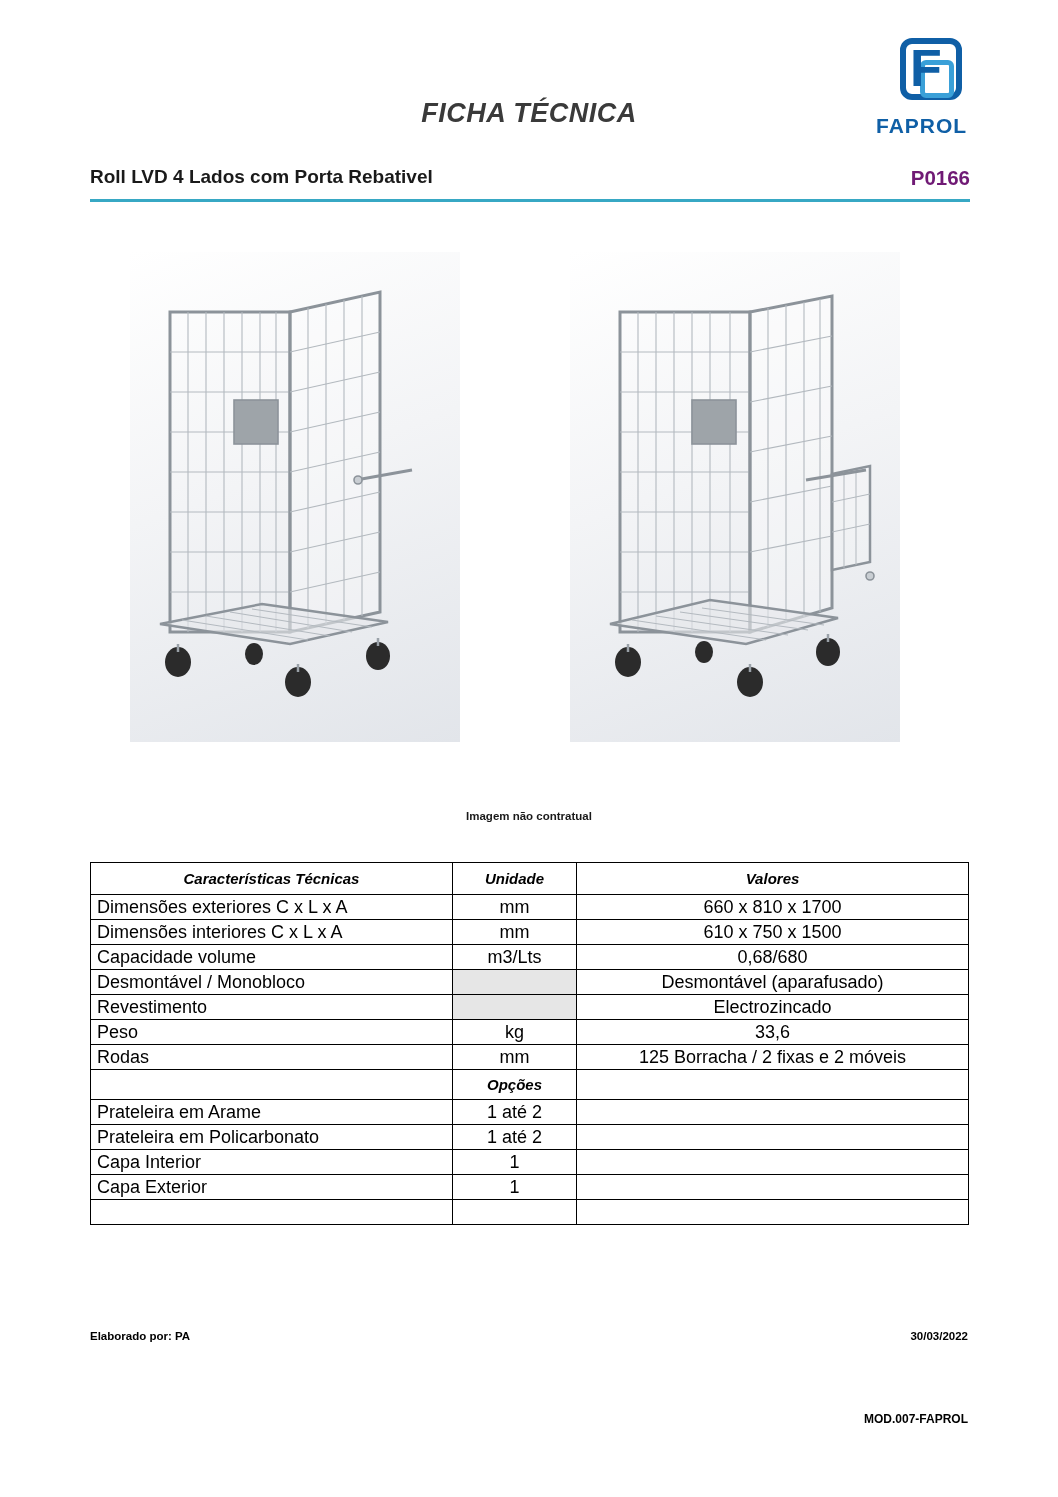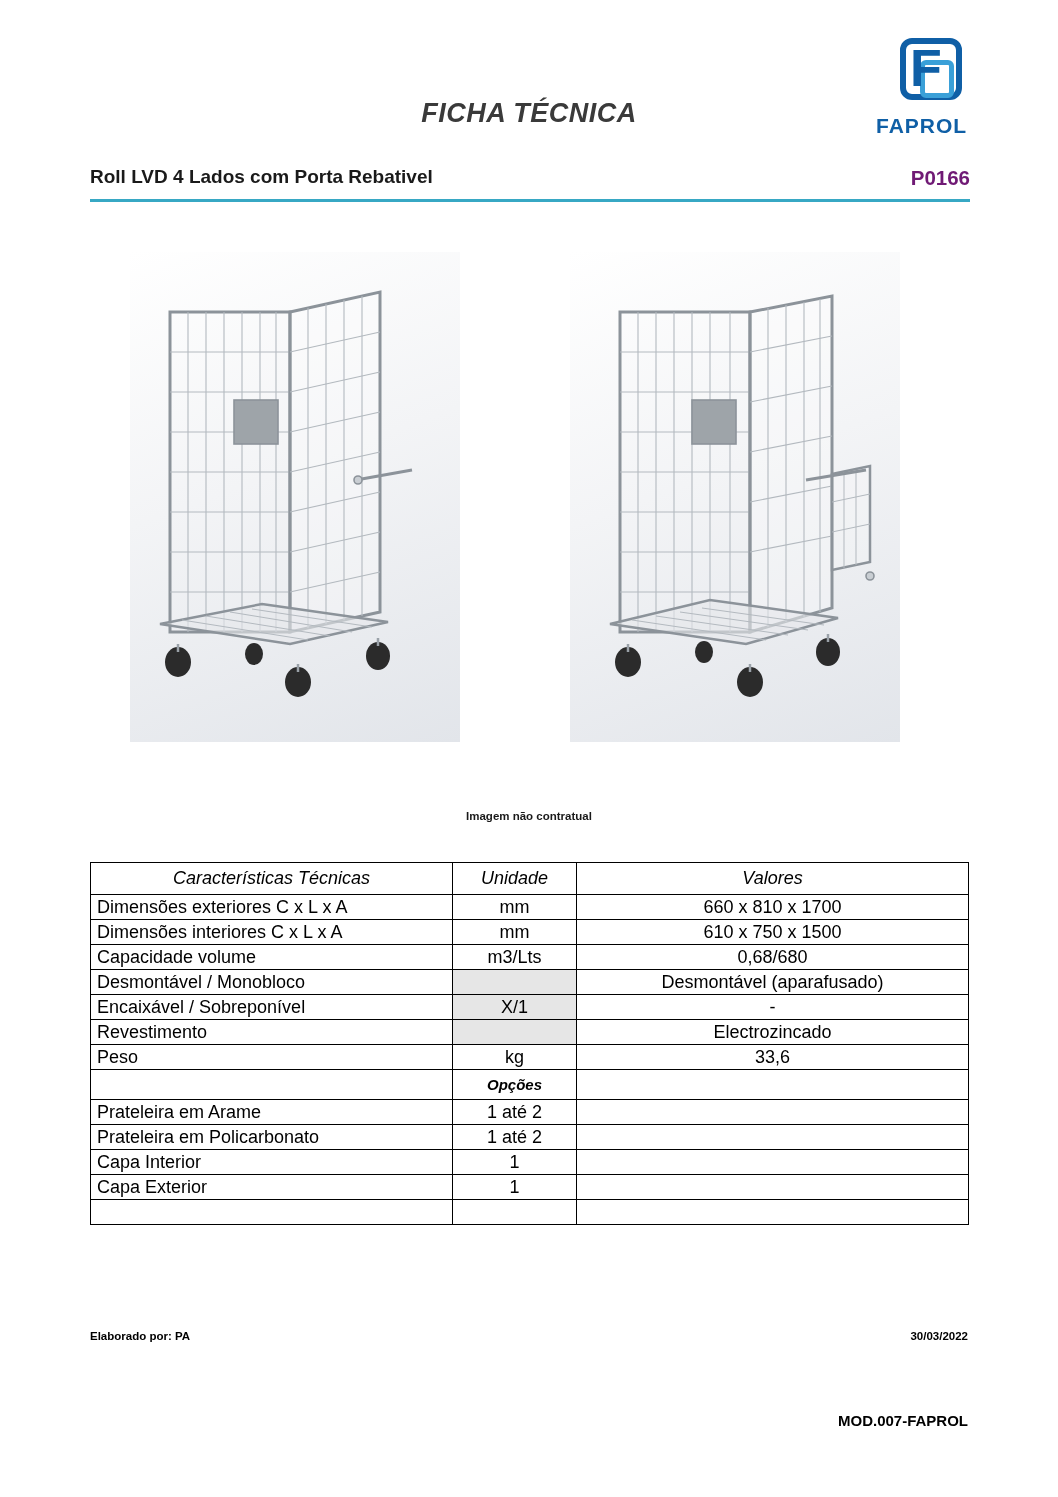--- a/index.html
+++ b/index.html
@@ -146,22 +146,22 @@
     font-weight: normal;
     color: #000;
   }
   .col-feature { width: 362px; }
   .col-unit { width: 124px; }
   .col-value { width: 392px; }
 
   .hdr td {
     text-align: center;
     font-style: italic;
-    font-weight: normal;
-    font-size: 18px;
+    font-weight: bold;
+    font-size: 15px;
     height: 32px;
   }
   .cell-unit { text-align: center; }
   .cell-value { text-align: center; }
   .shaded { background: #e6e6e6; }
   .opt-hdr td {
     text-align: center;
     font-style: italic;
     font-weight: bold;
     font-size: 15px;
@@ -181,21 +181,21 @@
     position: absolute;
     right: 90px;
     top: 1330px;
     font-size: 11.5px;
     font-weight: bold;
   }
   .footer-mod {
     position: absolute;
     right: 90px;
     top: 1412px;
-    font-size: 15px;
+    font-size: 12px;
     font-weight: bold;
   }
 </style>
 </head>
 <body>
 
 <div class="page">
 
   <div class="doc-title">FICHA TÉCNICA</div>
 
@@ -371,33 +371,33 @@
         <td>Capacidade volume</td>
         <td class="cell-unit">m3/Lts</td>
         <td class="cell-value">0,68/680</td>
       </tr>
       <tr>
         <td>Desmontável / Monobloco</td>
         <td class="cell-unit shaded"></td>
         <td class="cell-value">Desmontável (aparafusado)</td>
       </tr>
       <tr>
-        <td>Encaixável / Sobreponível</td>
-        <td class="cell-unit shaded">X/1</td>
-        <td class="cell-value">-</td>
-      </tr>
-      <tr>
         <td>Revestimento</td>
         <td class="cell-unit shaded"></td>
         <td class="cell-value">Electrozincado</td>
       </tr>
       <tr>
         <td>Peso</td>
         <td class="cell-unit">kg</td>
         <td class="cell-value">33,6</td>
+      </tr>
+      <tr>
+        <td>Rodas</td>
+        <td class="cell-unit">mm</td>
+        <td class="cell-value">125 Borracha / 2 fixas e 2 móveis</td>
       </tr>
 
       <tr class="opt-hdr">
         <td class="blank-left"></td>
         <td>Opções</td>
         <td></td>
       </tr>
 
       <tr>
         <td>Prateleira em Arame</td>

